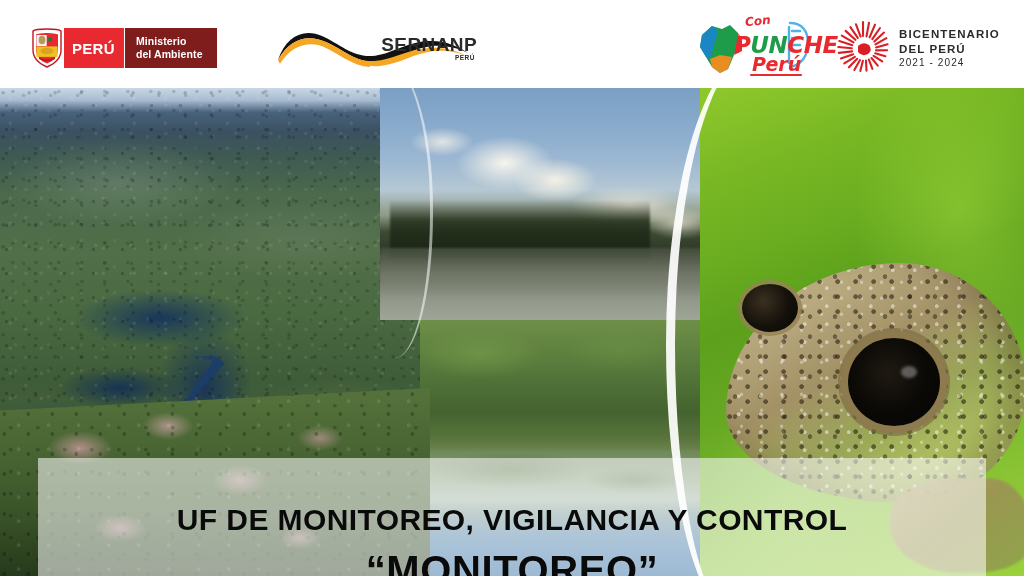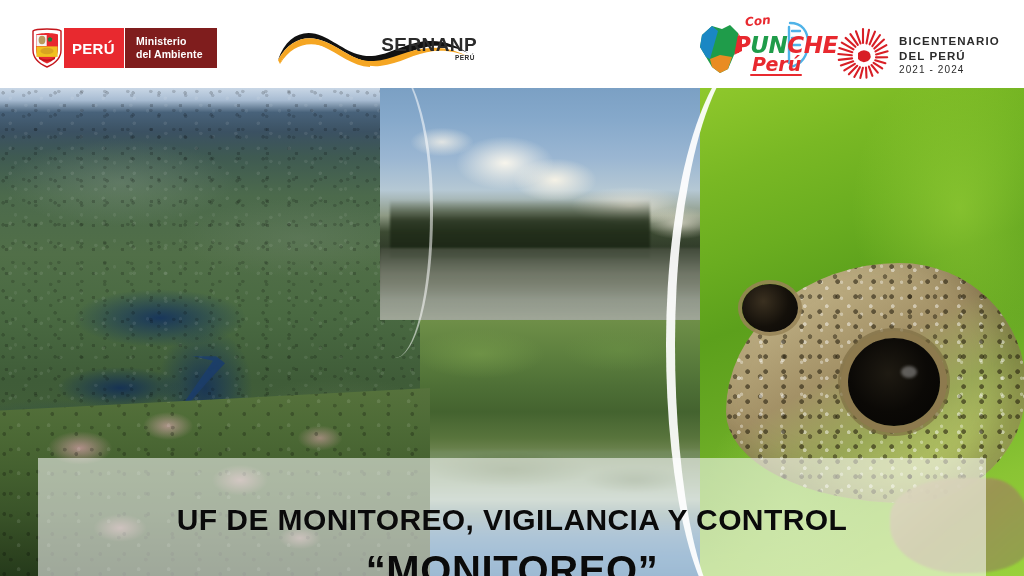--- a/index.html
+++ b/index.html
@@ -135,21 +135,21 @@
     left: 58px; top: 63px;
     width: 52px; height: 2px;
     background: #e8292f;
     border-radius: 2px;
   }
 
   
   .bicentenario-logo {
     position: absolute;
     left: 836px; top: 20px;
-    width: 165px; height: 54px; margin-top: 7px;
+    width: 165px; height: 54px;
   }
   .bicent-burst {
     position: absolute;
     left: 0; top: 0;
     width: 54px; height: 54px;
   }
   .bicent-text {
     position: absolute;
     left: 63px; top: 7px;
     color: #2b2b2b;

